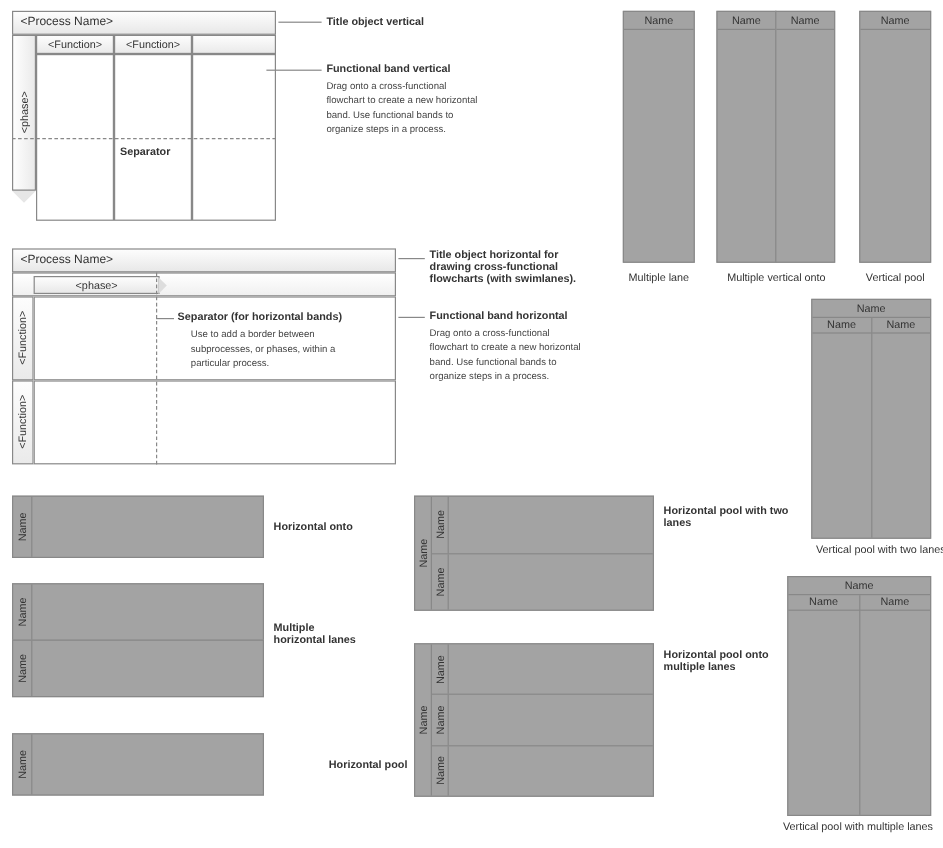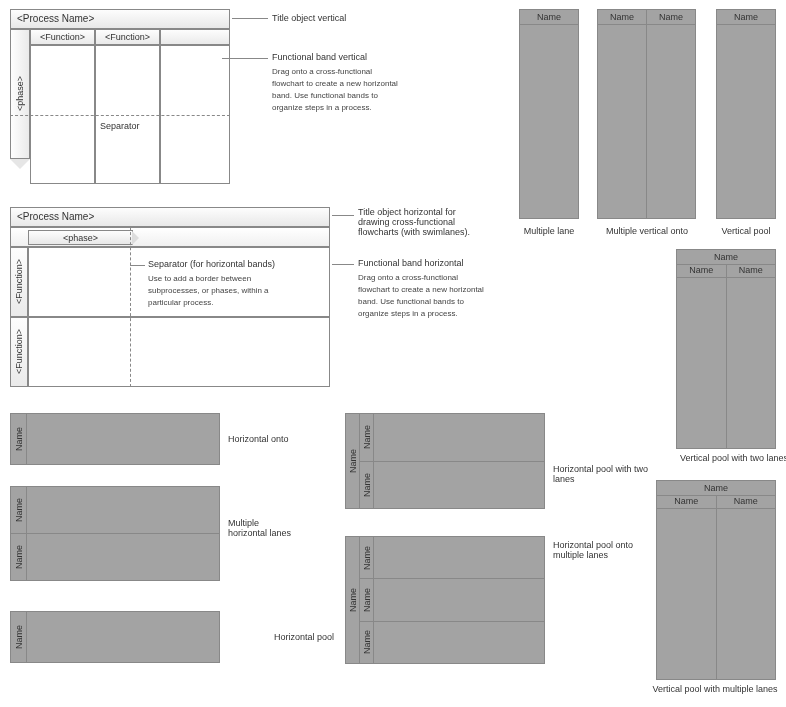--- a/index.html
+++ b/index.html
@@ -30,21 +30,21 @@
 
   
   .vtext {
     writing-mode: vertical-rl;
     transform: rotate(180deg);
     text-align: center;
     font-size: 9px;
   }
 
   
-  .cap { font-size: 9px; color: #333; }
+  .cap { font-size: 9px; color: #333; font-weight: bold; }
   .desc { font-size: 8px; color: #444; line-height: 12px; }
 
   
   .lead-h { position:absolute; border-top: 1px solid #888; height:0; }
 
   
   .dash-h { position:absolute; border-top: 1px dashed #888; height:0; }
   .dash-v { position:absolute; border-left: 1px dashed #888; width:0; }
 
   
@@ -163,21 +163,21 @@
       <span class="vtext">&lt;Function&gt;</span>
     </div>
 
     <div class="cell abs" style="left:18px; top:20px; width:302px; height:70px;"></div>
     <div class="cell abs" style="left:18px; top:90px; width:302px; height:70px;"></div>
 
     <div class="dash-v" style="left:120px; top:0px; height:160px;"></div>
 
     <div class="lead-h" style="left:120px; top:38px; width:15px;"></div>
     <span class="cap abs" style="left:138px; top:32px;">Separator (for horizontal bands)</span>
-    <div class="desc abs" style="left:138px; top:46px; width:140px;">Use to add a border between subprocesses, or phases, within a particular process.</div>
+    <div class="desc abs" style="left:149px; top:46px; width:140px;">Use to add a border between subprocesses, or phases, within a particular process.</div>
   </div>
 </div>
 
 <div class="lead-h" style="left:332px; top:215px; width:22px;"></div>
 <div class="abs cap" style="left:358px; top:207px; width:130px;">Title object horizontal for drawing cross-functional flowcharts (with swimlanes).</div>
 
 <div class="lead-h" style="left:332px; top:264px; width:22px;"></div>
 <span class="cap abs" style="left:358px; top:258px;">Functional band horizontal</span>
 <div class="abs desc" style="left:358px; top:272px; width:128px;">Drag onto a cross-functional flowchart to create a new horizontal band. Use functional bands to organize steps in a process.</div>
 
@@ -265,21 +265,21 @@
         <span class="vtext">Name</span>
       </div>
     </div>
     <div style="flex:1; display:flex;">
       <div style="width:14px; border-right:1px solid #888; display:flex;align-items:center;justify-content:center;">
         <span class="vtext">Name</span>
       </div>
     </div>
   </div>
 </div>
-<span class="cap abs" style="left:553px; top:420px; width:110px;margin-top:44px;">Horizontal pool with two lanes</span>
+<span class="cap abs" style="left:553px; top:420px; width:110px;">Horizontal pool with two lanes</span>
 
 <div class="abs box" style="left:345px; top:536px; width:200px; height:128px; display:flex;">
   <div style="width:14px; border-right:1px solid #888; display:flex;align-items:center;justify-content:center;">
     <span class="vtext">Name</span>
   </div>
   <div style="flex:1; display:flex; flex-direction:column;">
     <div style="flex:1; display:flex; border-bottom:1px solid #888;">
       <div style="width:14px; border-right:1px solid #888; display:flex;align-items:center;justify-content:center;">
         <span class="vtext">Name</span>
       </div>

